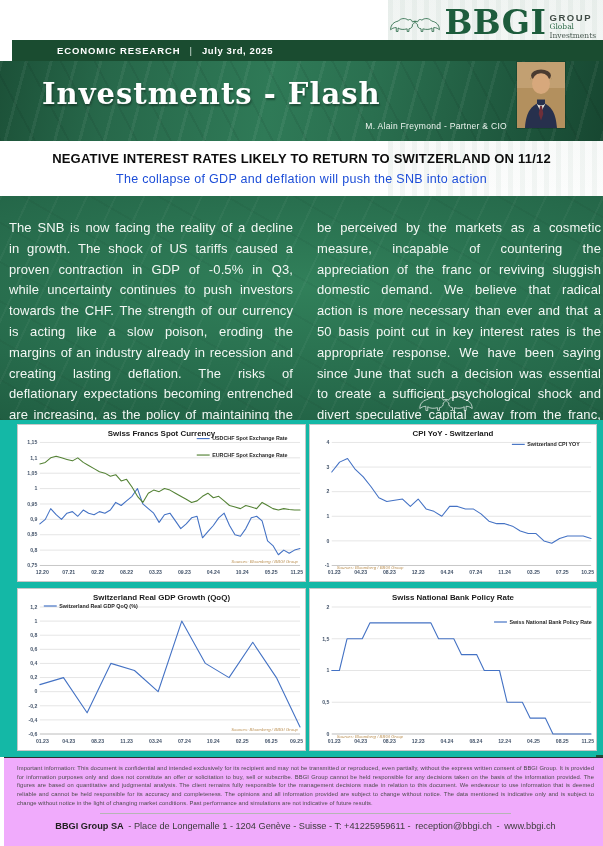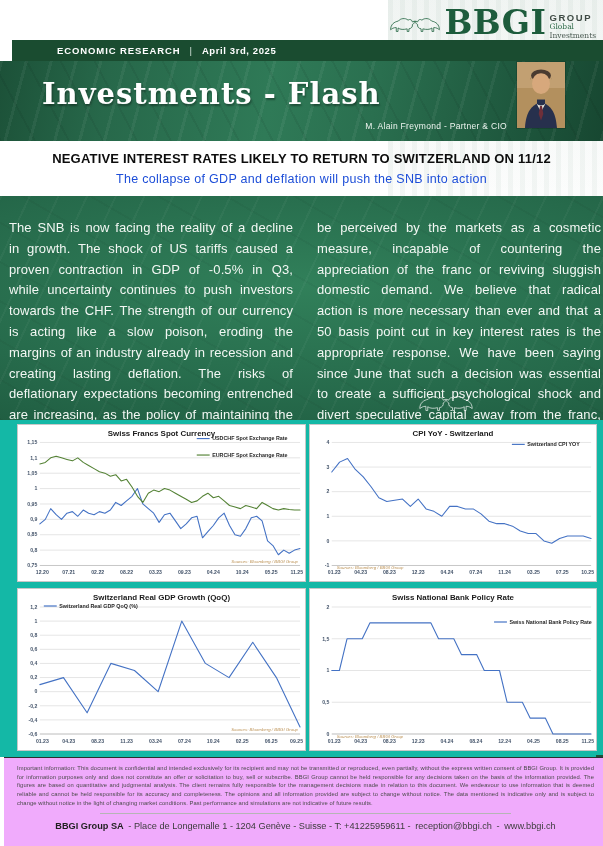--- a/index.html
+++ b/index.html
@@ -129,21 +129,21 @@
         <span class="logo-group">GROUP</span>
         <span class="logo-sub1">Global</span>
         <span class="logo-sub2">Investments</span>
       </span>
     </div>
   </div>
 
   <div class="research-bar">
     <span>ECONOMIC RESEARCH</span>
     <span class="sep">|</span>
-    <span class="date">April 3rd, 2025</span>
+    <span class="date">July 3rd, 2025</span>
   </div>
 
   <div class="banner">
     <div class="banner-title">Investments - Flash</div>
     <div class="banner-author">M. Alain Freymond - Partner &amp; CIO</div>
     <svg class="portrait" viewBox="0 0 48 66" preserveAspectRatio="none">
       <rect x="0" y="0" width="48" height="66" fill="#b3905e"></rect>
       <rect x="0" y="0" width="48" height="26" fill="#c2a072"></rect>
       <ellipse cx="24" cy="13.5" rx="10" ry="6" fill="#4a3b31"></ellipse>
       <ellipse cx="24" cy="21.5" rx="9" ry="10.5" fill="#d7a87c"></ellipse>

